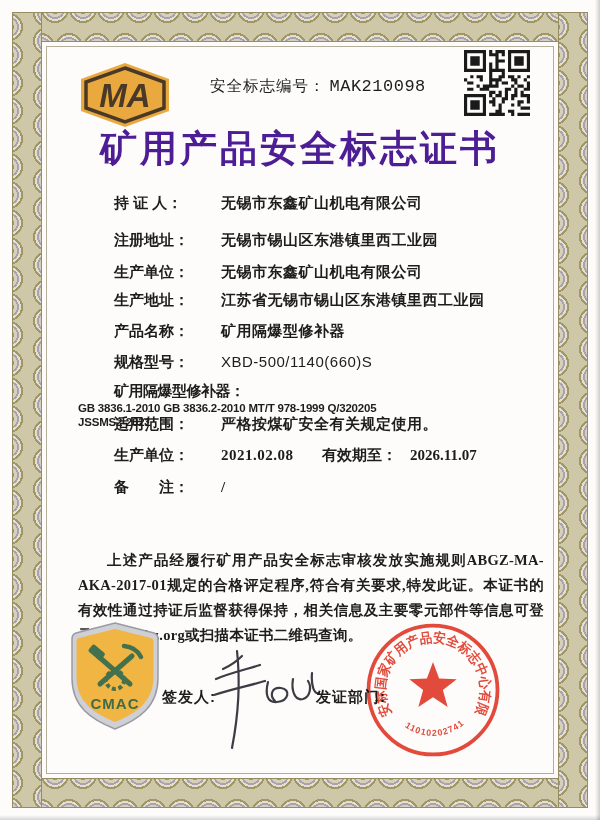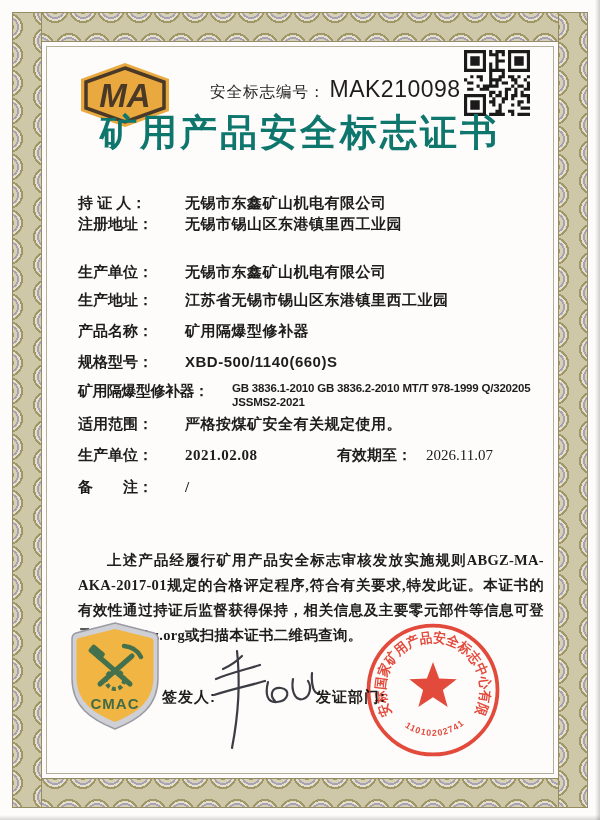--- a/index.html
+++ b/index.html
@@ -38,40 +38,40 @@
   .inner-frame { position:absolute; inset:46px; border:1px solid #b4ad99; }
   .scan-edge-r { position:absolute; right:0; top:0; bottom:0; width:5px;
                  background:linear-gradient(to right, rgba(0,0,0,0), rgba(0,0,0,.18)); }
   .scan-edge-b { position:absolute; left:0; right:0; bottom:0; height:5px;
                  background:linear-gradient(to bottom, rgba(0,0,0,0), rgba(0,0,0,.15)); }
 
   
   .ma-badge { position:absolute; left:74px; top:62px; }
   .cert-line { position:absolute; left:210px; top:76px; white-space:nowrap; }
   .cert-line .lbl { font-family:"Liberation Sans", sans-serif; font-weight:normal; font-size:15.5px; letter-spacing:1px; }
-  .cert-line .val { font-family:Liberation Sans, sans-serif; font-size:23px; letter-spacing:.5px; }
+  .cert-line .val { font-family:Liberation Mono, monospace; font-size:17px; letter-spacing:.5px; }
   .qr { position:absolute; left:464px; top:50px; width:66px; height:66px; }
 
   .title {
-    position:absolute; left:0; right:0; top:108px;
+    position:absolute; left:0; right:0; top:124px;
     text-align:center; font-weight:bold; font-size:37px; letter-spacing:3px;
-    font-family:"Liberation Serif", serif; color:#0f766e;
+    font-family:"Liberation Serif", serif; color:#4c1d95;
   }
 
   
   .rows { position:absolute; left:78px; top:190px; width:466px; }
   .row { position:absolute; left:0; width:100%; font-size:15px; line-height:20px; }
   .row .lbl { display:inline-block; width:107px; font-family:"Liberation Sans", sans-serif;
-              font-weight:bold; white-space:pre; vertical-align:top; }
+              font-weight:bold; white-space:pre; vertical-align:top;margin-left:36px; }
   .row .val { display:inline-block; font-weight:600; letter-spacing:.5px; vertical-align:top; }
   .row-long .lbl { width:154px; letter-spacing:-0.5px; }
   .row-long .val { width:308px; font-size:11.5px; line-height:14px; font-family:"Liberation Sans", sans-serif;
                    font-weight:bold; letter-spacing:-0.2px; }
-  .row-dates .l2 { position:absolute; left:259px; font-family:"Liberation Sans", sans-serif; font-weight:bold;text-align:center; }
-  .row-dates .v2 { position:absolute; left:348px; font-weight:400;text-align:center; }
+  .row-dates .l2 { position:absolute; left:244px; font-family:"Liberation Sans", sans-serif; font-weight:bold;text-align:center; }
+  .row-dates .v2 { position:absolute; left:332px; font-weight:700;text-align:center; }
 
   
   .statement {
     position:absolute; left:78px; width:466px; top:548px;
     font-size:14.5px; line-height:25px; font-weight:600;
     text-align:justify; text-indent:2em; letter-spacing:.3px;
   }
 
   
   .cmac { position:absolute; left:68px; top:620px; }
@@ -112,34 +112,34 @@
     <path d="M42 0h21v21h-21zM45 3v15h15v-15zM48 6h9v9h-9z" fill="#1a1a1a" fill-rule="evenodd"></path>
     <path d="M0 42h21v21h-21zM3 45v15h15v-15zM6 48h9v9h-9z" fill="#1a1a1a" fill-rule="evenodd"></path>
   </svg>
 
 <div class="title">矿用产品安全标志证书</div>
 
 <div class="rows">
   <div class="row" style="top:3px">
     <span class="lbl">持 证 人：</span><span class="val">无锡市东鑫矿山机电有限公司</span>
   </div>
-  <div class="row" style="top:24px">
+  <div class="row" style="top:40px">
     <span class="lbl">注册地址：</span><span class="val">无锡市锡山区东港镇里西工业园</span>
   </div>
   <div class="row" style="top:72px">
     <span class="lbl">生产单位：</span><span class="val">无锡市东鑫矿山机电有限公司</span>
   </div>
   <div class="row" style="top:100px">
     <span class="lbl">生产地址：</span><span class="val">江苏省无锡市锡山区东港镇里西工业园</span>
   </div>
   <div class="row" style="top:131px">
     <span class="lbl">产品名称：</span><span class="val">矿用隔爆型修补器</span>
   </div>
   <div class="row" style="top:162px">
-    <span class="lbl">规格型号：</span><span class="val" style="font-family:'Liberation Sans',sans-serif;font-weight:bold">XBD-500/1140(660)S</span>
+    <span class="lbl">规格型号：</span><span class="val" style="font-family:'Liberation Sans',sans-serif;font-weight:normal">XBD-500/1140(660)S</span>
   </div>
   <div class="row row-long" style="top:191px">
     <span class="lbl">矿用隔爆型修补器：</span><span class="val"><span>GB 3836.1-2010 GB 3836.2-2010 MT/T 978-1999 Q/320205</span><br><span>JSSMS2-2021</span></span>
   </div>
   <div class="row" style="top:224px">
     <span class="lbl">适用范围：</span><span class="val">严格按煤矿安全有关规定使用。</span>
   </div>
   <div class="row row-dates" style="top:255px">
     <span class="lbl">生产单位：</span><span class="val">2021.02.08</span>
     <span class="l2">有效期至：</span>

